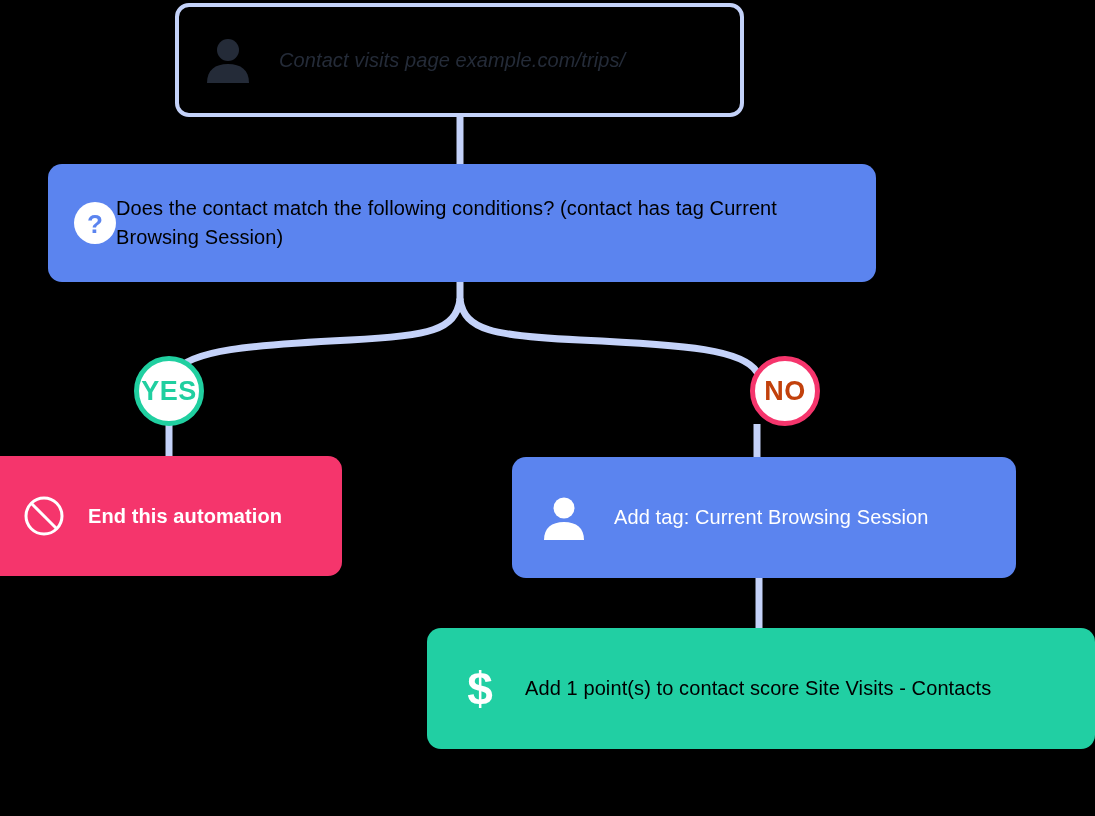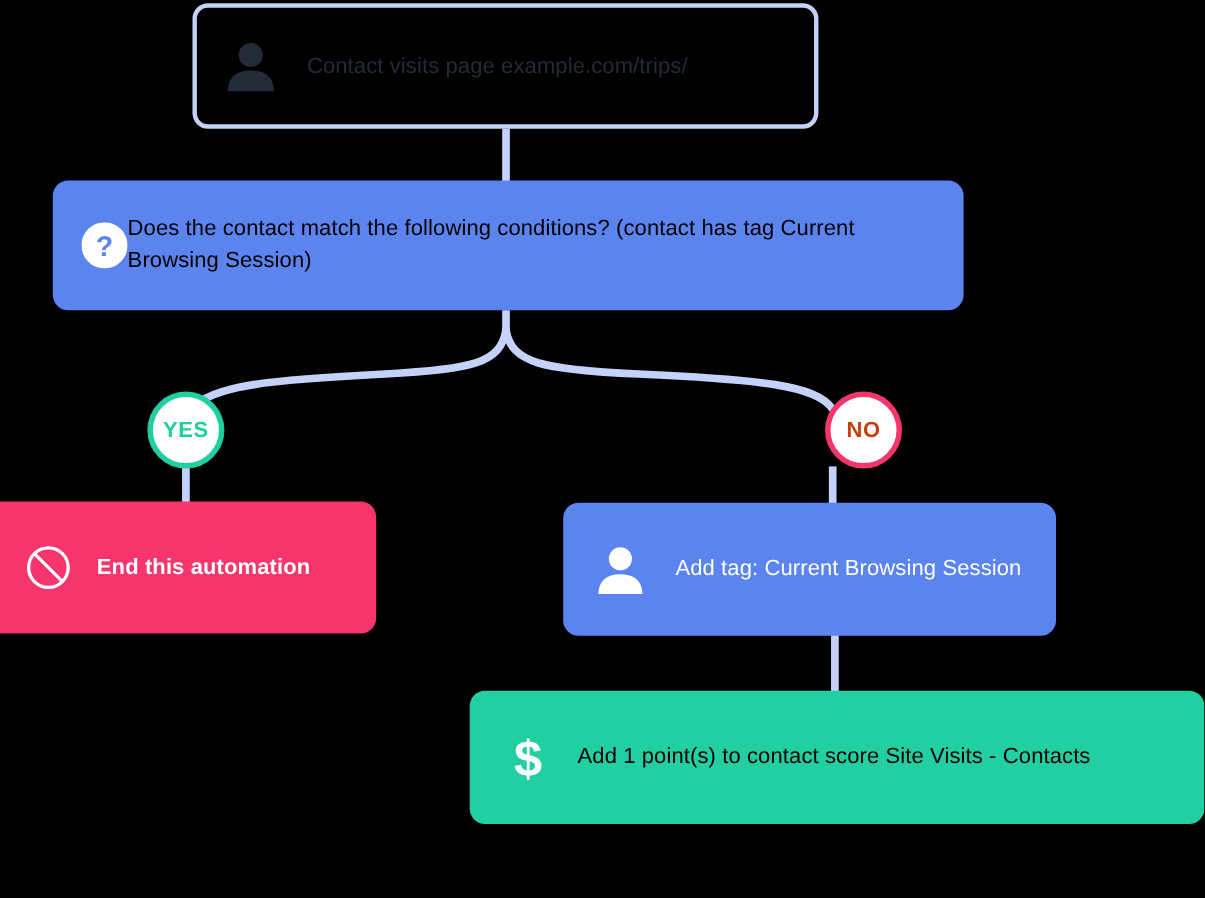--- a/index.html
+++ b/index.html
@@ -63,20 +63,21 @@
     width: 569px;
     height: 114px;
     border: 4px solid #c4d2f9;
     background: transparent;
     padding-left: 22px;
   }
   #node-trigger .node-icon { width: 54px; height: 54px; }
   #node-trigger .node-label {
     color: #242b38;
     margin-left: 24px;
+    font-style: italic;
   }
 
   
   #node-condition {
     left: 48px;
     top: 164px;
     width: 828px;
     height: 118px;
     background: #5b84ef;
     padding-left: 26px;
@@ -100,21 +101,21 @@
   #node-end .node-label {
     color: #ffffff;
     margin-left: 22px;
     font-weight: 700;
   }
 
   
   #node-addtag {
     left: 512px;
     top: 457px;
-    width: 448px;
+    width: 504px;
     height: 121px;
     background: #5b84ef;
     padding-left: 26px;
   }
   #node-addtag .node-icon { width: 52px; height: 52px; }
   #node-addtag .node-label {
     color: #ffffff;
     margin-left: 24px;
   }
 
@@ -137,21 +138,21 @@
   .branch-badge {
     position: absolute;
     z-index: 3;
     width: 70px;
     height: 70px;
     border-radius: 50%;
     background: #ffffff;
     display: flex;
     align-items: center;
     justify-content: center;
-    font-size: 20px;
+    font-size: 27px;
     font-weight: 700;
     letter-spacing: 0.5px;
   }
 
   #badge-yes {
     left: 134px;
     top: 356px;
     border: 5px solid #20cfa0;
     color: #20cfa0;
   }

